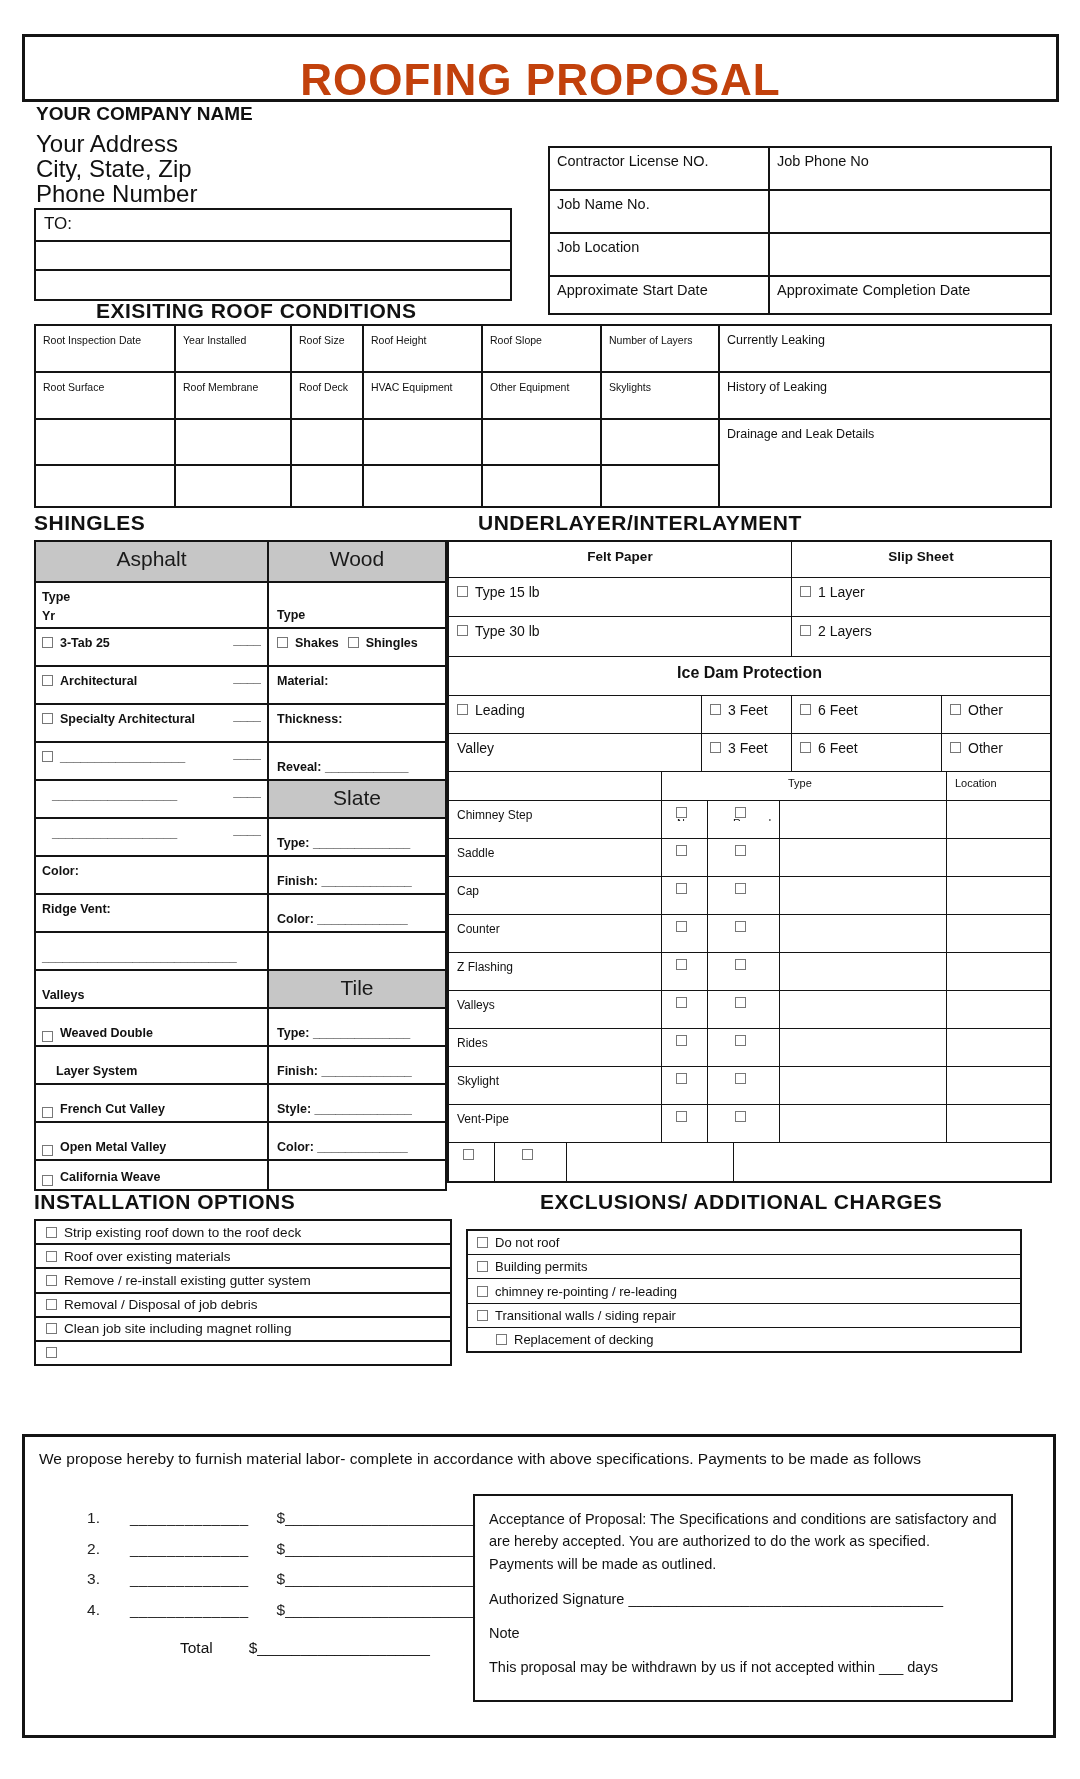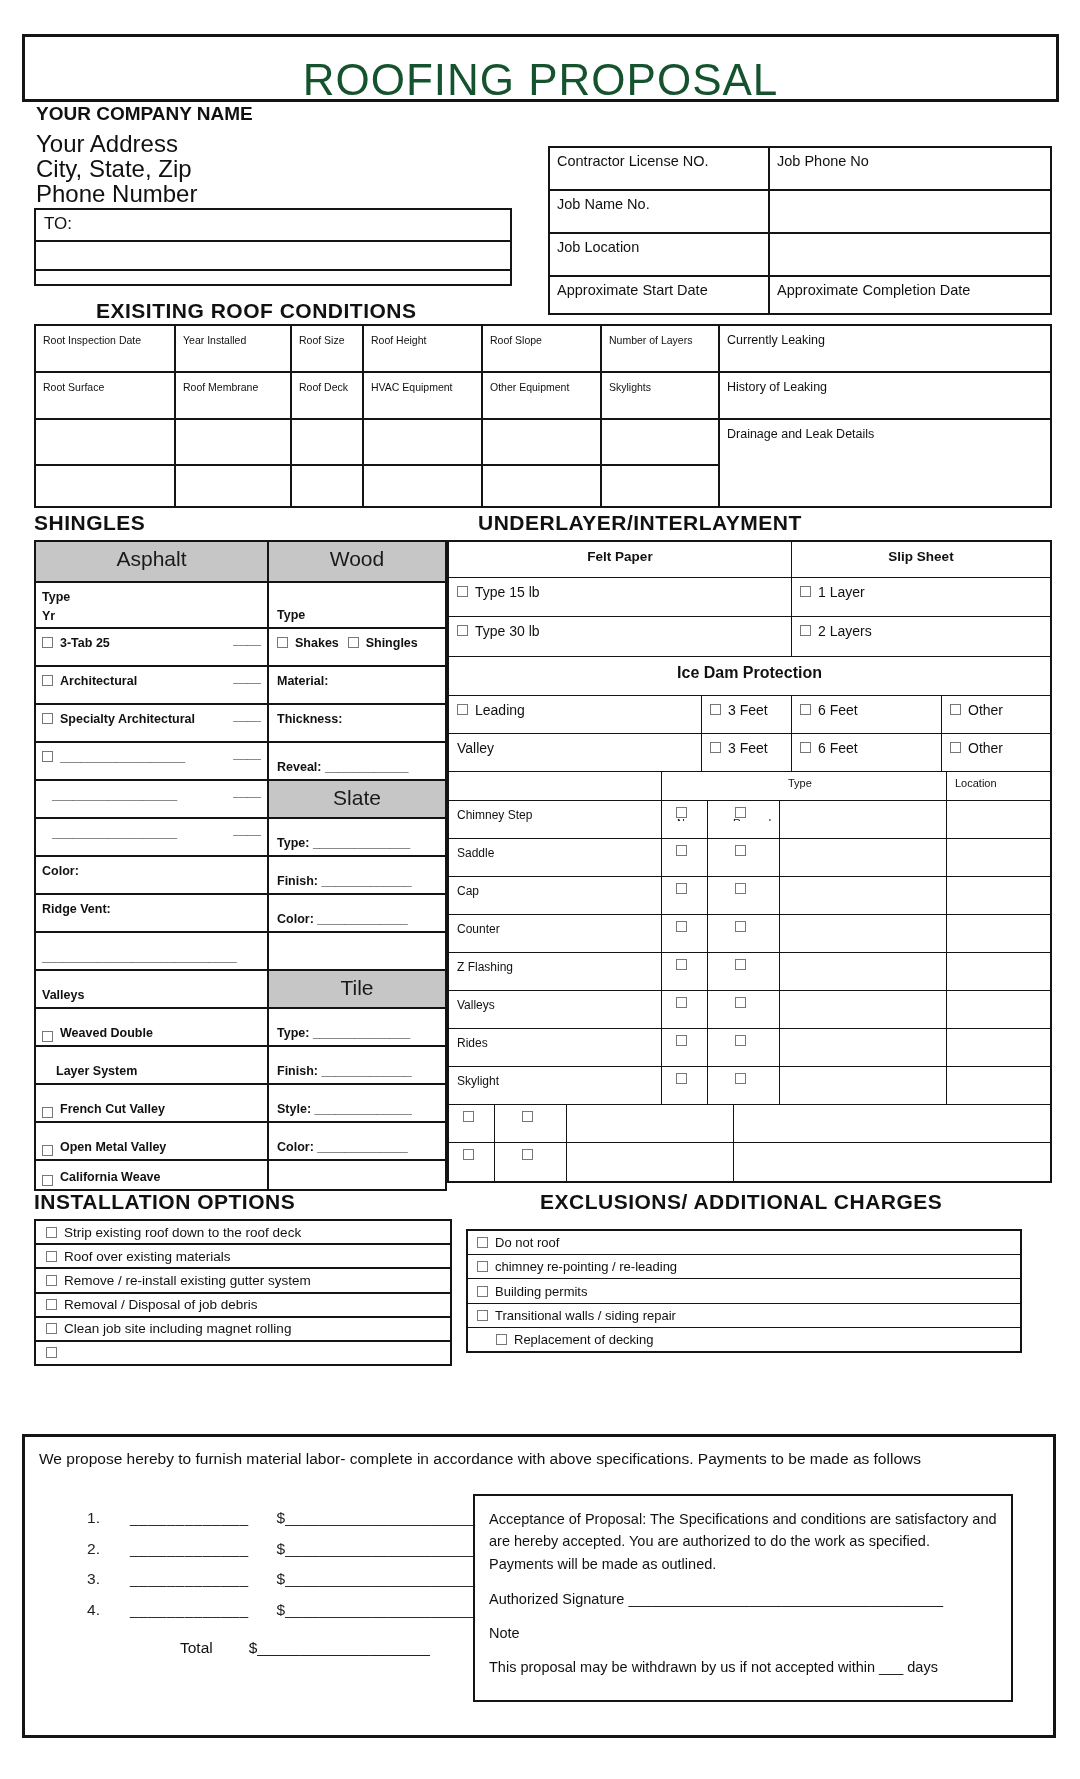--- a/index.html
+++ b/index.html
@@ -3,21 +3,21 @@
 <meta charset="utf-8">
 <style>
   html,body{margin:0;padding:0;background:#fff;}
   .page{position:relative;width:1080px;height:1779px;background:#fff;overflow:hidden;
         font-family:"Liberation Sans",sans-serif;color:#111;}
   .abs{position:absolute;}
   .pre{white-space:pre-line;}
 
   
   .title-box{border:3px solid #141414;display:flex;align-items:center;justify-content:center;}
-  .title{font-size:44px;font-weight:400;letter-spacing:1px;color:#14532d;margin-top:24px;}
+  .title{font-size:44px;font-weight:700;letter-spacing:1px;color:#c2410c;margin-top:24px;}
 
   
   .cname{font-size:19px;font-weight:bold;margin-bottom:6px;}
   .cline{font-size:24px;line-height:25px;}
 
   
   .to-box{border:2px solid #141414;box-sizing:border-box;}
   .to-row{box-sizing:border-box;height:32px;border-bottom:2px solid #141414;padding:4px 8px;font-size:17px;}
   .to-row.mid{height:29px;}
   .to-row.last{height:27px;border-bottom:none;}
@@ -99,21 +99,21 @@
     <div class="title">ROOFING PROPOSAL</div>
   </div>
 
   <div class="abs" style="left:36px;top:103px;">
     <div class="cname">YOUR COMPANY NAME</div>
     <div class="cline">Your Address</div>
     <div class="cline">City, State, Zip</div>
     <div class="cline">Phone Number</div>
   </div>
 
-  <div class="abs to-box" style="left:34px;top:208px;width:478px;height:78px;">
+  <div class="abs to-box" style="left:34px;top:208px;width:478px;height:93px;">
     <div class="to-row"><span>TO:</span></div>
     <div class="to-row mid"></div>
     <div class="to-row last"></div>
   </div>
 
   <table class="grid abs" style="left:548px;top:146px;width:504px;">
     <colgroup>
         <col style="width:220px">
         <col>
       </colgroup>
@@ -421,20 +421,21 @@
       <div class="uc fn ccell">
           <span class="cb"></span>
         </div>
       <div class="uc fre ccell">
           <span class="cb"></span>
         </div>
       <div class="uc ft"></div>
       <div class="uc last"></div>
     </div>
     <div class="ur uh38">
+      <div class="uc fl"><span class="flbl">Vent-Pipe</span></div>
       <div class="uc fn ccell">
           <span class="cb"></span>
         </div>
       <div class="uc fre ccell">
           <span class="cb"></span>
         </div>
       <div class="uc ft"></div>
       <div class="uc last"></div>
     </div>
     <div class="ur uh38 nb">
@@ -478,25 +479,25 @@
       </div>
   </div>
 
   <div class="abs optbox" style="left:466px;top:1229px;width:556px;height:124px;">
     <div class="erow">
         <span class="cb"></span>
         <span class="etext">Do not roof</span>
       </div>
     <div class="erow">
         <span class="cb"></span>
+        <span class="etext">Building permits</span>
+      </div>
+    <div class="erow">
+        <span class="cb"></span>
         <span class="etext">chimney re-pointing / re-leading</span>
-      </div>
-    <div class="erow">
-        <span class="cb"></span>
-        <span class="etext">Building permits</span>
       </div>
     <div class="erow">
         <span class="cb"></span>
         <span class="etext">Transitional walls / siding repair</span>
       </div>
     <div class="erow">
         <span class="cb"></span>
         <span class="etext">Replacement of decking</span>
       </div>
   </div>

